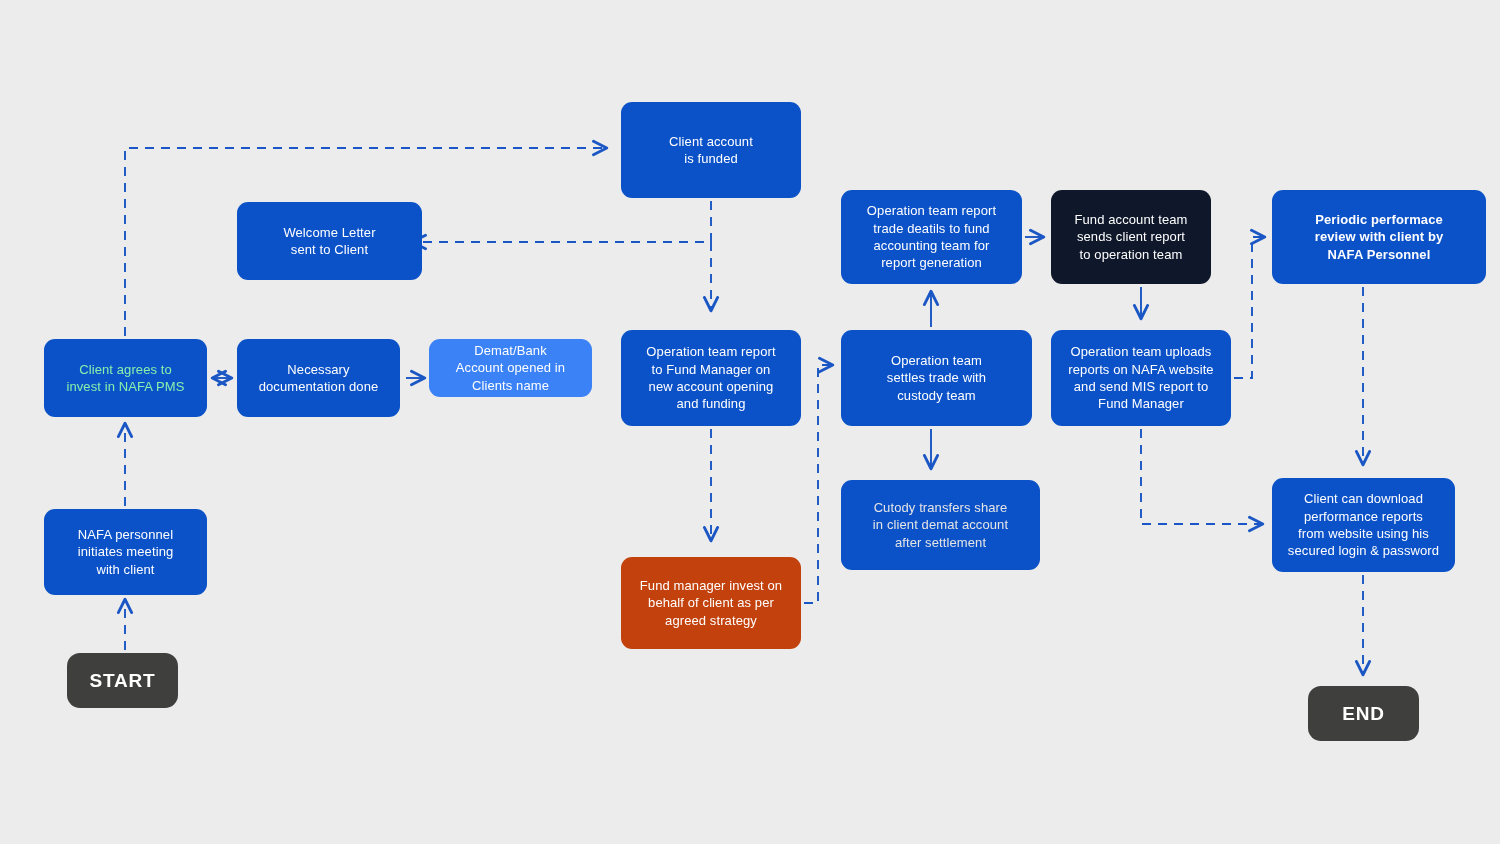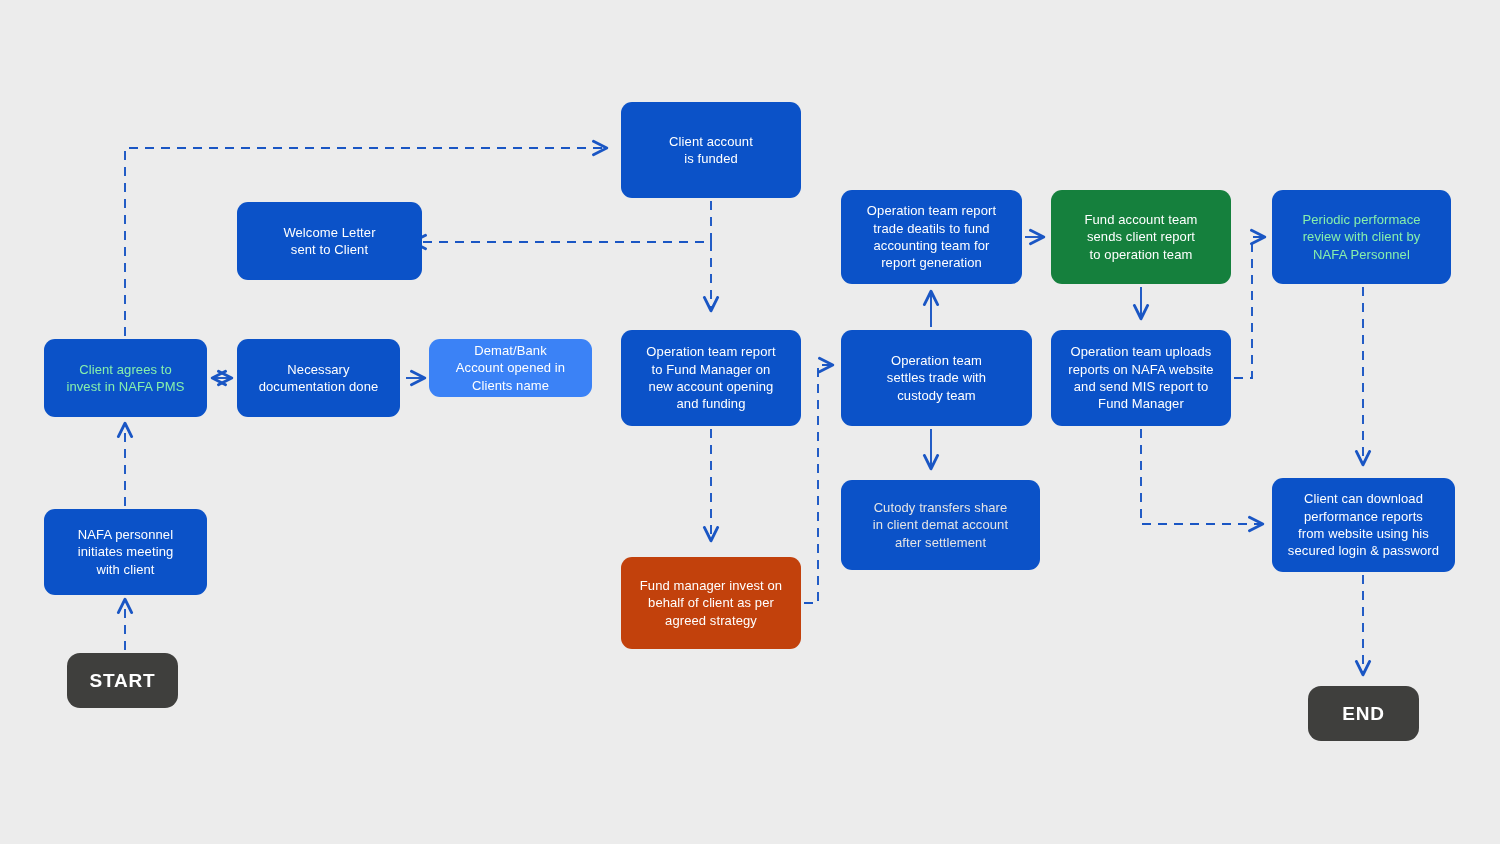--- a/index.html
+++ b/index.html
@@ -123,28 +123,28 @@
       <div class="node" style="left: 841px; top: 330px; width: 191px; height: 96px; background: rgb(11, 82, 200); color: rgb(255, 255, 255);">Operation team
 settles trade with
 custody team</div>
       <div class="node" style="left: 841px; top: 480px; width: 199px; height: 90px; background: rgb(11, 82, 200); color: #e5e5e5;">Cutody transfers share
 in client demat account
 after settlement</div>
       <div class="node" style="left: 841px; top: 190px; width: 181px; height: 94px; background: rgb(11, 82, 200); color: rgb(255, 255, 255);">Operation team report
 trade deatils to fund
 accounting team for
 report generation</div>
-      <div class="node" style="left: 1051px; top: 190px; width: 180px; height: 94px; background: #15803d; color: rgb(255, 255, 255);">Fund account team
+      <div class="node" style="left: 1051px; top: 190px; width: 160px; height: 94px; background: #0f172a; color: rgb(255, 255, 255);">Fund account team
 sends client report
 to operation team</div>
       <div class="node" style="left: 1051px; top: 330px; width: 180px; height: 96px; background: rgb(11, 82, 200); color: rgb(255, 255, 255);">Operation team uploads
 reports on NAFA website
 and send MIS report to
 Fund Manager</div>
-      <div class="node" style="left: 1272px; top: 190px; width: 179px; height: 94px; background: rgb(11, 82, 200); color: #86efac;">Periodic performace
+      <div class="node" style="left: 1272px; top: 190px; width: 214px; height: 94px; background: rgb(11, 82, 200); color: #ffffff; font-weight: bold;">Periodic performace
 review with client by
 NAFA Personnel</div>
       <div class="node" style="left: 1272px; top: 478px; width: 183px; height: 94px; background: rgb(11, 82, 200); color: rgb(255, 255, 255);">Client can download
 performance reports
 from website using his
 secured login &amp; password</div>
       <div class="terminator" style="left: 1308px; top: 686px; width: 111px; height: 55px; background: rgb(63, 63, 61); color: rgb(255, 255, 255);">END</div>
     </div>
 
 </div>

